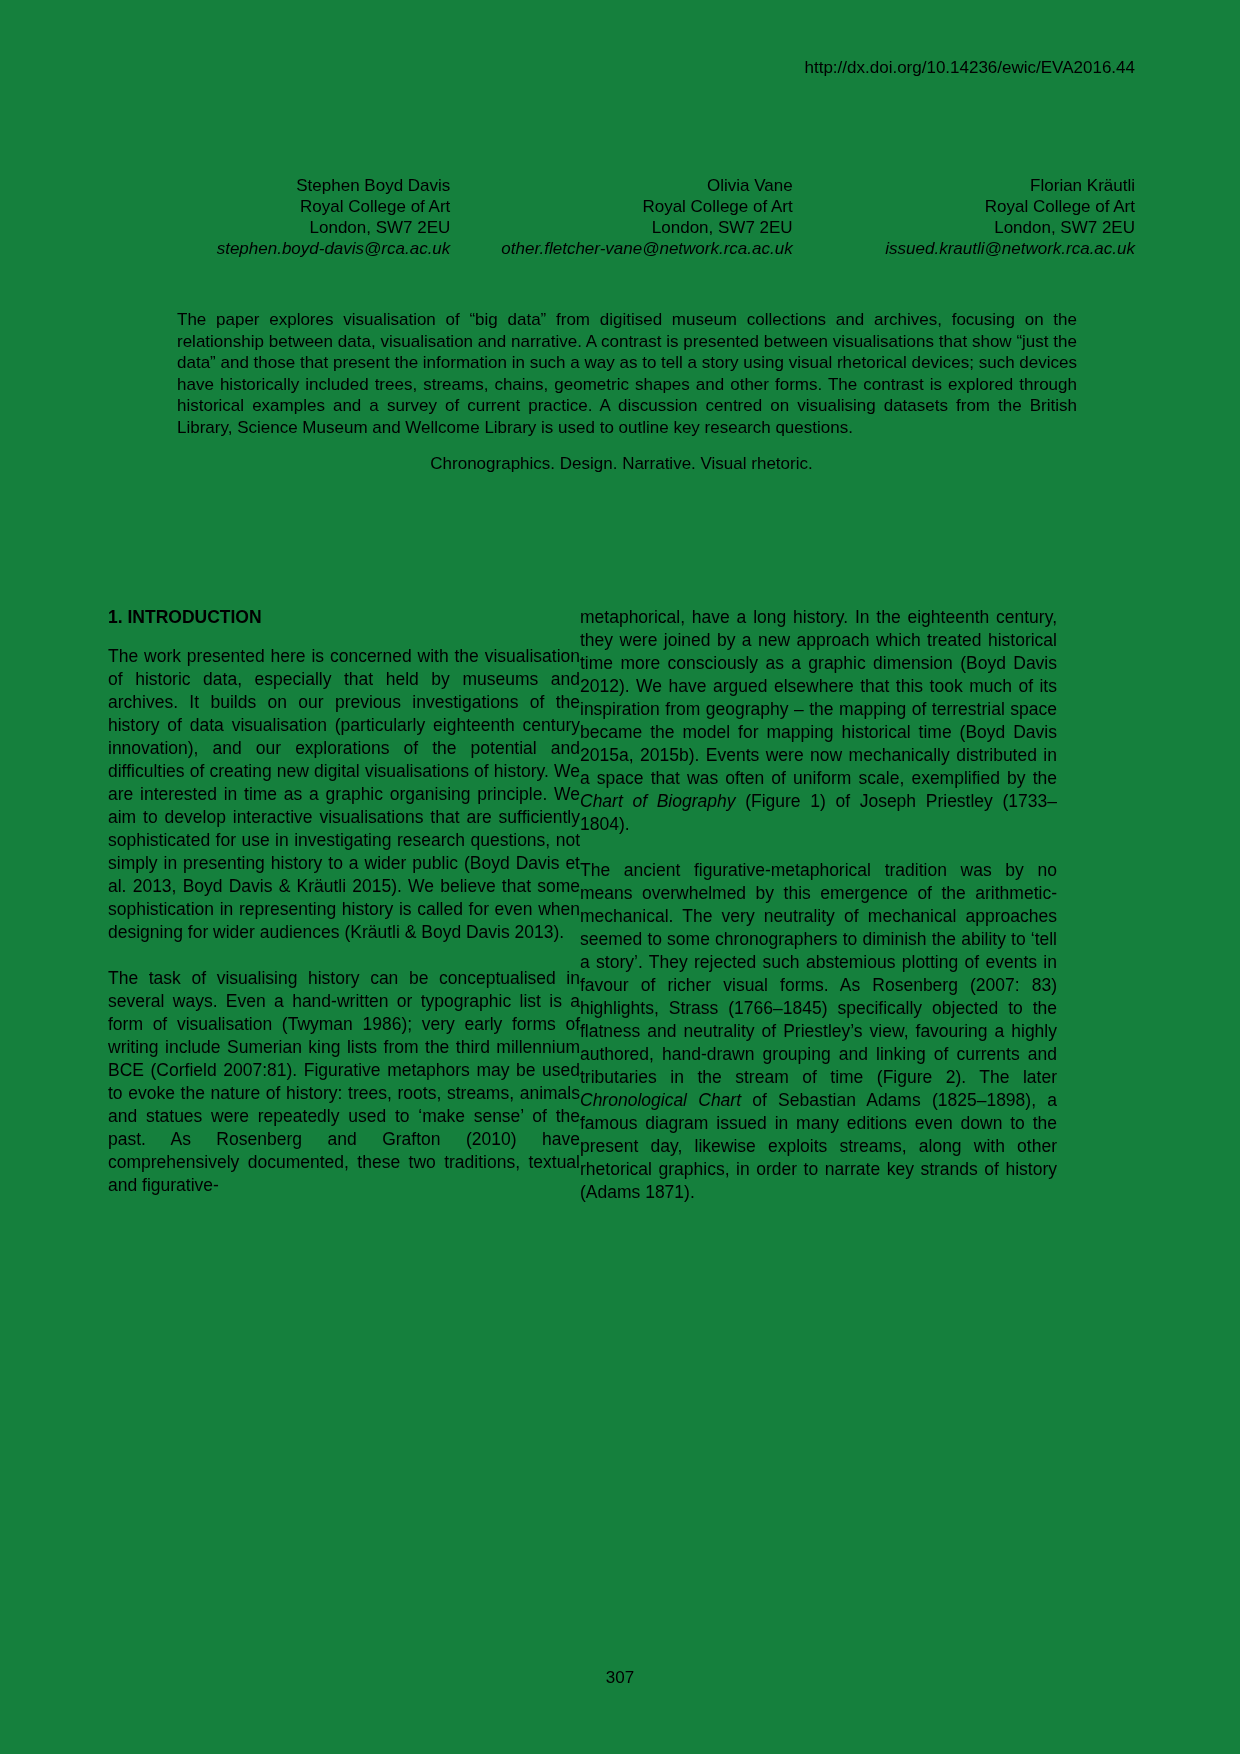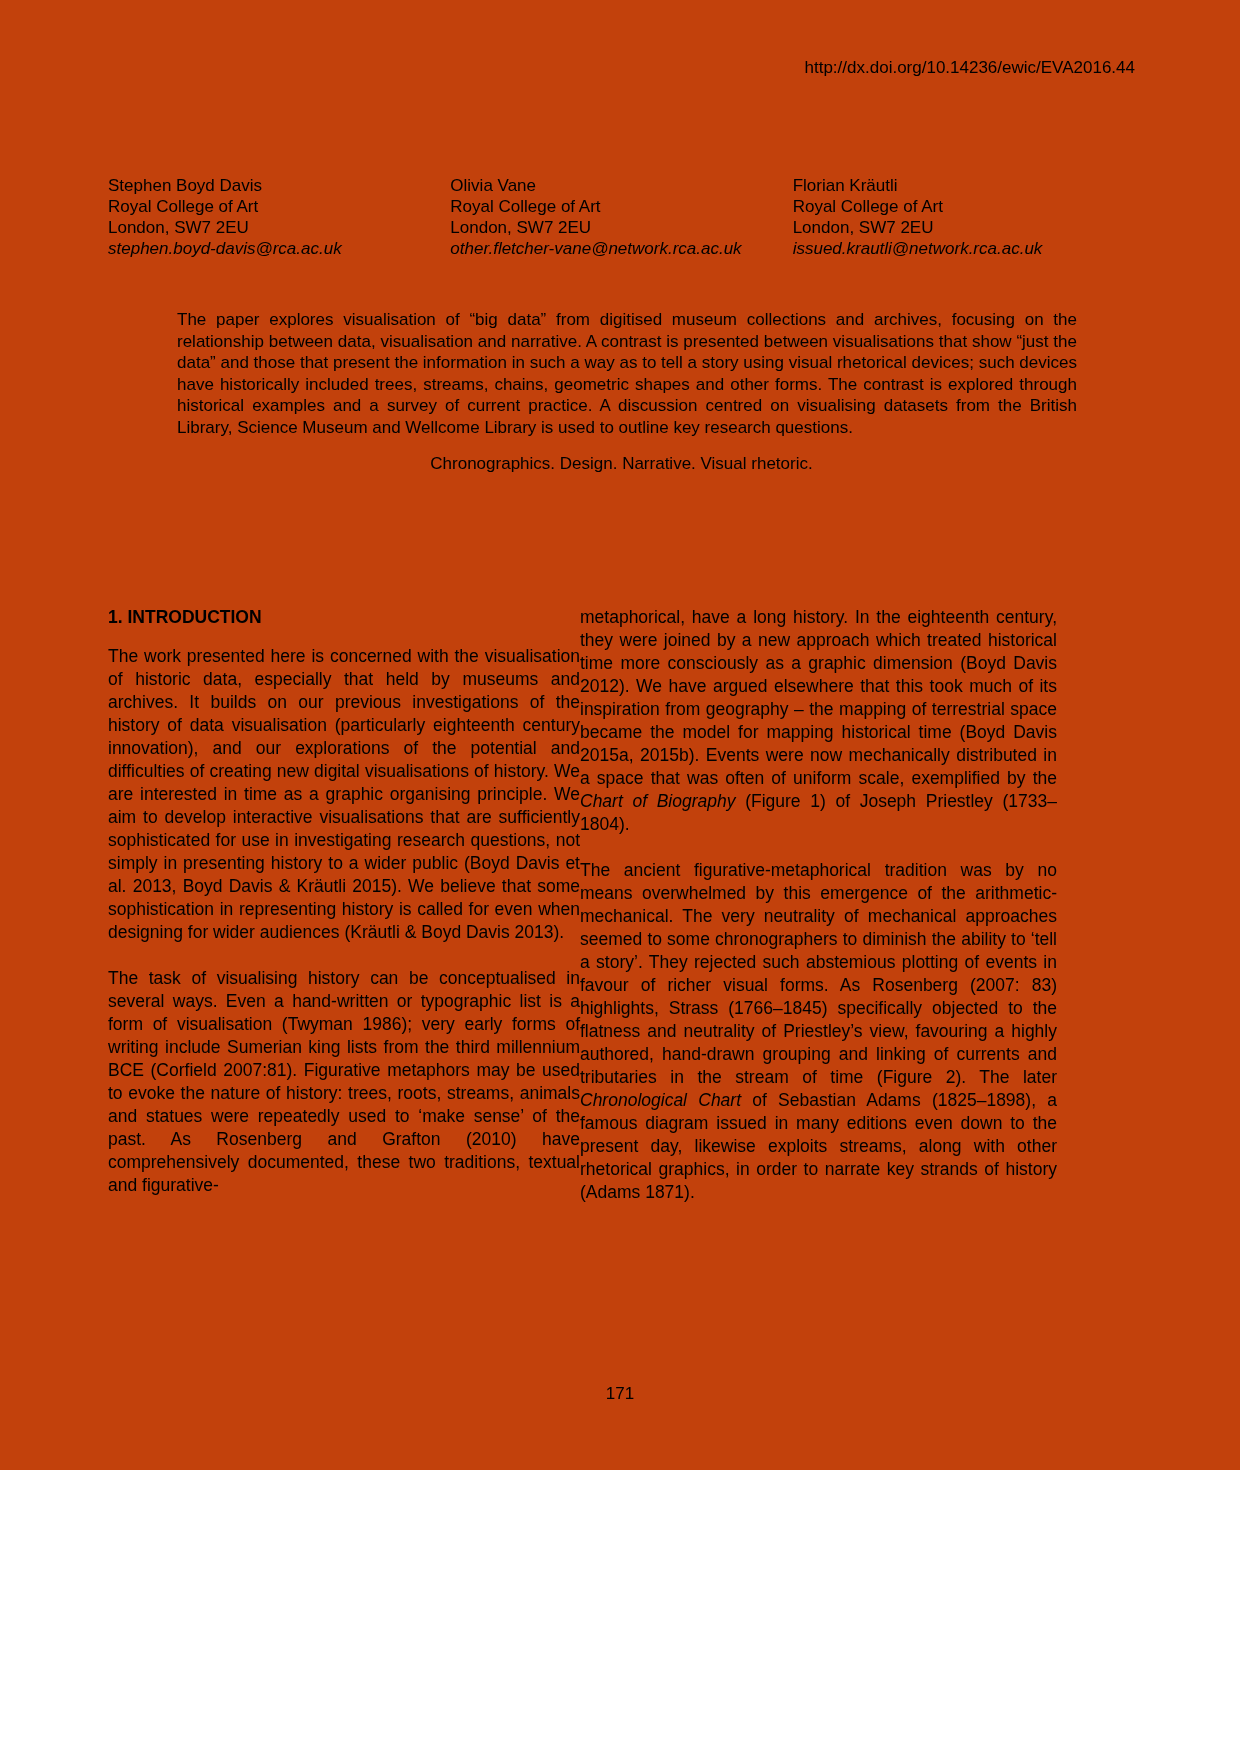--- a/index.html
+++ b/index.html
@@ -1,22 +1,22 @@
 <!DOCTYPE html>
 <html><head>
 <meta charset="utf-8">
 <style>
   html, body { margin: 0; padding: 0; background: #ffffff; }
   .page {
     position: relative;
     width: 1240px;
-    height: 1470px;
+    height: 1754px;
     box-sizing: border-box;
     padding: 58px 105px 0 108px;
-    background: #c2410c;
+    background: #15803d;
     color: #000000;
     font-family: "Liberation Sans", sans-serif;
   }
   .doi {
     text-align: right;
     font-size: 17px;
     line-height: 20px;
   }
   .title {
     font-weight: normal;
@@ -26,21 +26,21 @@
     margin: 70px 0 0 0;
   }
   .title span { display: block; }
   .authors {
     display: flex;
     justify-content: space-between;
     margin-top: 97px;
   }
   .author {
     flex: 1;
-    text-align: left;
+    text-align: right;
     font-size: 17px;
     line-height: 21px;
   }
   .author .email { font-style: italic; }
   .abstract {
     font-weight: normal;
     text-align: justify;
     font-size: 17px;
     line-height: 21.5px;
     margin: 50px 58px 0 69px;
@@ -118,15 +118,15 @@
       <h2>1. INTRODUCTION</h2>
       <p>The work presented here is concerned with the visualisation of historic data, especially that held by museums and archives. It builds on our previous investigations of the history of data visualisation (particularly eighteenth century innovation), and our explorations of the potential and difficulties of creating new digital visualisations of history. We are interested in time as a graphic organising principle. We aim to develop interactive visualisations that are sufficiently sophisticated for use in investigating research questions, not simply in presenting history to a wider public (Boyd Davis et al. 2013, Boyd Davis &amp; Kräutli 2015). We believe that some sophistication in representing history is called for even when designing for wider audiences (Kräutli &amp; Boyd Davis 2013).</p>
       <p>The task of visualising history can be conceptualised in several ways. Even a hand-written or typographic list is a form of visualisation (Twyman 1986); very early forms of writing include Sumerian king lists from the third millennium BCE (Corfield 2007:81). Figurative metaphors may be used to evoke the nature of history: trees, roots, streams, animals and statues were repeatedly used to ‘make sense’ of the past. As Rosenberg and Grafton (2010) have comprehensively documented, these two traditions, textual and figurative-</p>
     </div>
     <div class="col right">
       <p><span>metaphorical, have a long history. In the eighteenth century, they were joined by a new approach which treated historical time more consciously as a graphic dimension (Boyd Davis 2012). We have argued elsewhere that this took much of its inspiration from geography – the mapping of terrestrial space became the model for mapping historical time (Boyd Davis 2015a, 2015b). Events were now mechanically distributed in a space that was often of uniform scale, exemplified by the </span><i>Chart of Biography</i><span> (Figure 1) of Joseph Priestley (1733–1804).</span></p>
       <p><span>The ancient figurative-metaphorical tradition was by no means overwhelmed by this emergence of the arithmetic-mechanical. The very neutrality of mechanical approaches seemed to some chronographers to diminish the ability to ‘tell a story’. They rejected such abstemious plotting of events in favour of richer visual forms. As Rosenberg (2007: 83) highlights, Strass (1766–1845) specifically objected to the flatness and neutrality of Priestley’s view, favouring a highly authored, hand-drawn grouping and linking of currents and tributaries in the stream of time (Figure 2). The later </span><i>Chronological Chart</i><span> of Sebastian Adams (1825–1898), a famous diagram issued in many editions even down to the present day, likewise exploits streams, along with other rhetorical graphics, in order to narrate key strands of history (Adams 1871).</span></p>
     </div>
   </div>
 
-  <div class="footer">171</div>
+  <div class="footer">307</div>
 
 </div>
 
 </body></html>

